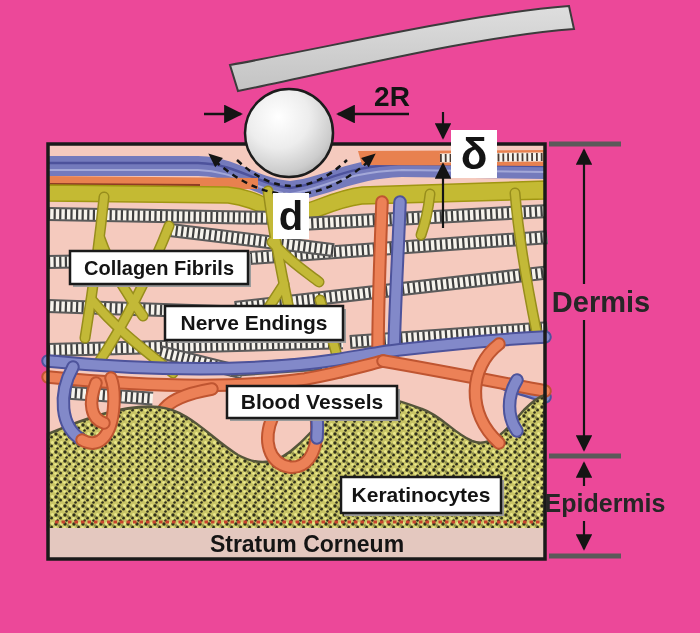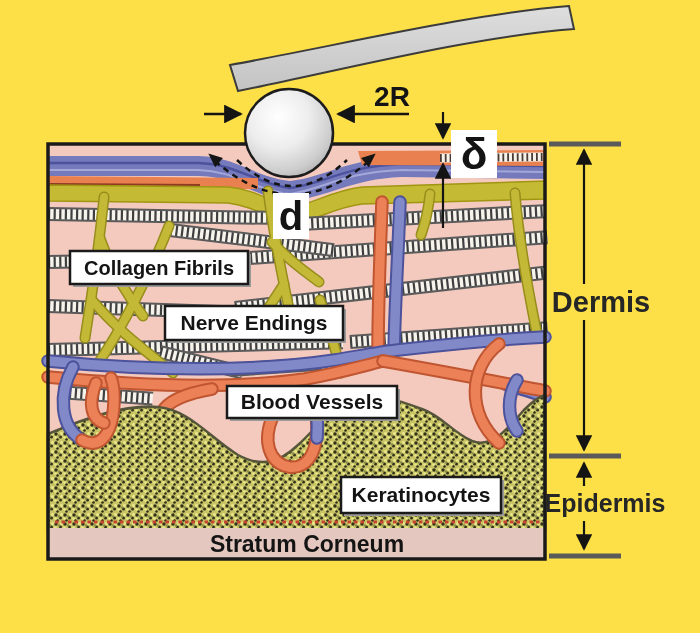--- a/index.html
+++ b/index.html
@@ -1,16 +1,16 @@
 <!DOCTYPE html>
 <html><head>
 <meta charset="utf-8">
 <style>
   html,body{margin:0;padding:0;background:#ffffff;}
-  .stage{position:relative;width:700px;height:633px;background:#fde047;overflow:hidden;
+  .stage{position:relative;width:700px;height:633px;background:#ec4899;overflow:hidden;
          font-family:"Liberation Sans","DejaVu Sans",sans-serif;}
   text{font-family:"Liberation Sans","DejaVu Sans",sans-serif;fill:#141414;}
   .boxlabel{font-weight:700;}
   .biglabel{font-weight:700;fill:#262626;}
   .vessel-red{fill:none;stroke:#ec8157;stroke-width:9.5;stroke-linecap:round;}
   .vessel-red-o{fill:none;stroke:#bf5531;stroke-width:13.5;stroke-linecap:round;}
   .vessel-blue{fill:none;stroke:#8289c9;stroke-width:9.5;stroke-linecap:round;}
   .vessel-blue-o{fill:none;stroke:#4d539b;stroke-width:13.5;stroke-linecap:round;}
   .nerve{fill:none;stroke:#c3b937;stroke-width:8;stroke-linecap:round;}
   .nerve-o{fill:none;stroke:#978d1c;stroke-width:11;stroke-linecap:round;}

